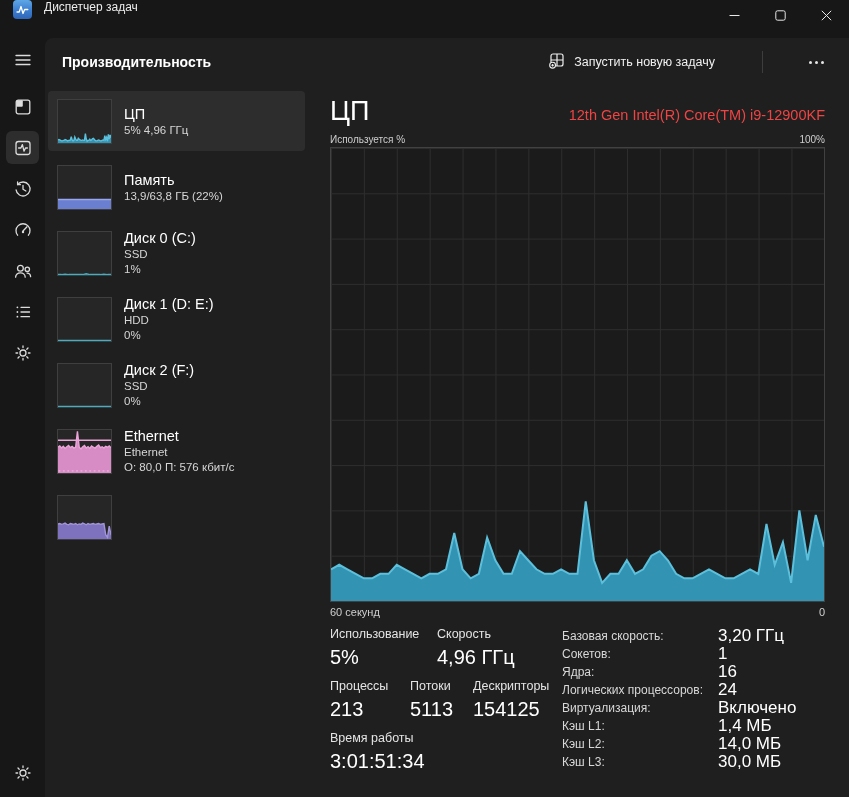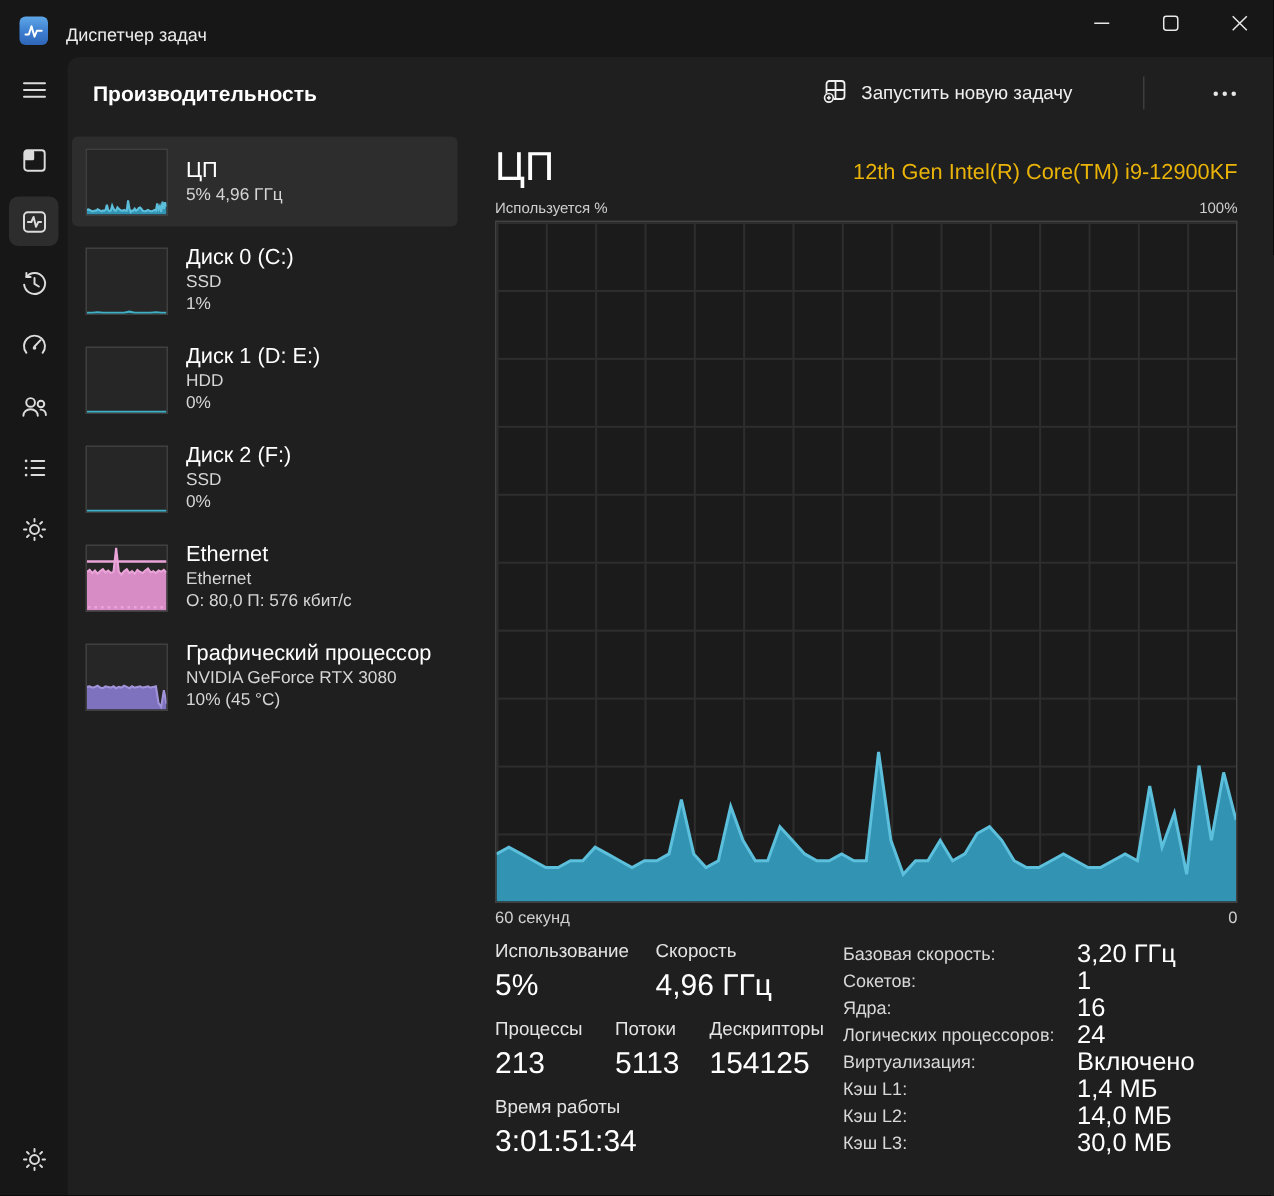--- a/index.html
+++ b/index.html
@@ -4,21 +4,21 @@
 <style>
   * { margin:0; padding:0; box-sizing:border-box; }
   html,body { background:#000; }
   #app {
     position:relative; width:849px; height:797px; overflow:hidden;
     background:#171717; color:#fff;
     font-family:"Liberation Sans", sans-serif;
     -webkit-font-smoothing:antialiased;
   }
   
-  .titlebar { position:absolute; top:0; left:0; right:0; height:30px; display:flex; align-items:flex-end; }
+  .titlebar { position:absolute; top:0; left:0; right:0; height:30px; display:flex; align-items:flex-start; }
   .app-icon { width:19px; height:19px; margin-left:13px; border-radius:4px;
     background:linear-gradient(180deg,#5ea7e6 0%,#3c7dd0 55%,#2f66b8 100%);
     display:flex; align-items:center; justify-content:center; }
   .titlebar-title { margin-left:12px; font-size:12px; color:#ececec; }
   .win-controls { margin-left:auto; display:flex; height:30px; }
   .win-btn { width:46px; height:30px; display:flex; align-items:center; justify-content:center; }
   .win-btn svg { display:block; }
   
   .rail { position:absolute; top:30px; left:0; bottom:0; width:45px;
     display:flex; flex-direction:column; align-items:center; }
@@ -44,21 +44,21 @@
   .perf-item.selected { background:#2d2d2d; }
   .thumb { width:55px; height:45px; background:#262626; border:1px solid #3f3f3f; flex:none; position:relative; }
   .thumb svg { position:absolute; inset:0; width:100%; height:100%; }
   .perf-text { margin-left:12px; min-width:0; }
   .perf-title { font-size:14.5px; color:#fff; line-height:18px; white-space:nowrap; }
   .perf-sub { font-size:11.5px; color:#d6d6d6; line-height:15px; white-space:nowrap; }
   
   .panel { position:absolute; left:285px; right:24px; top:57px; }
   .panel-header { display:flex; align-items:flex-end; justify-content:space-between; }
   .panel-title { font-size:27px; font-weight:400; line-height:32px; }
-  .panel-subtitle { font-size:14.5px; color:#eab308; padding-bottom:4px; }
+  .panel-subtitle { font-size:14.5px; color:#ef4444; padding-bottom:4px; }
   .axis-row { display:flex; justify-content:space-between; font-size:10px; color:#cfcfcf; margin-top:7px; margin-bottom:2px; }
   .chart-box { position:relative; height:455px; background:#1b1b1b; border:1px solid #414141;
     background-image:
       linear-gradient(to right,#2d2d2d 1px,transparent 1px),
       linear-gradient(to bottom,#2d2d2d 1px,transparent 1px);
     background-size:32.9px 100%, 100% 45.3px; }
   .chart-box svg { position:absolute; inset:0; width:100%; height:100%; }
   .xaxis-row { display:flex; justify-content:space-between; font-size:11px; color:#cfcfcf; margin-top:4px; }
   
   .stats { display:flex; margin-top:9px; }
@@ -203,20 +203,32 @@
               <polyline points="0.00,93.00 1.67,92.00 3.33,93.00 5.00,94.00 6.67,95.00 8.33,95.00 10.00,94.00 11.67,94.00 13.33,92.00 15.00,93.00 16.67,94.00 18.33,95.00 20.00,94.00 21.67,94.00 23.33,93.00 25.00,85.00 26.67,93.00 28.33,95.00 30.00,94.00 31.67,86.00 33.33,91.00 35.00,94.00 36.67,94.00 38.33,89.00 40.00,91.00 41.67,93.00 43.33,94.00 45.00,94.00 46.67,93.00 48.33,94.00 50.00,94.00 51.67,78.00 53.33,91.00 55.00,96.00 56.67,94.00 58.33,94.00 60.00,91.00 61.67,94.00 63.33,93.00 65.00,90.00 66.67,89.00 68.33,91.00 70.00,94.00 71.67,95.00 73.33,95.00 75.00,94.00 76.67,93.00 78.33,94.00 80.00,95.00 81.67,95.00 83.33,94.00 85.00,93.00 86.67,94.00 88.33,83.00 90.00,92.00 91.67,87.00 93.33,96.00 95.00,80.00 96.67,91.00 98.33,81.00 100.00,88.00" fill="none" stroke="#5cc0dc" stroke-width="1.4" vector-effect="non-scaling-stroke"></polyline>
             </svg>
           </div>
         <div class="perf-text">
           <div class="perf-title">ЦП</div>
           <div class="perf-sub">5% 4,96 ГГц</div>
           <div class="perf-sub"></div>
         </div>
       </div>
 
+      <div class="perf-item">
+        <div class="thumb">
+            <svg viewBox="0 0 100 100" preserveAspectRatio="none">
+              <polygon points="0.00,78.00 100.00,78.00 100,100 0,100" fill="#6b7fd1"></polygon>
+              <polyline points="0.00,78.00 100.00,78.00" fill="none" stroke="#99a8ee" stroke-width="1.4" vector-effect="non-scaling-stroke"></polyline>
+            </svg>
+          </div>
+        <div class="perf-text">
+          <div class="perf-title">Память</div>
+          <div class="perf-sub">13,9/63,8 ГБ (22%)</div>
+        </div>
+      </div>
 
       <div class="perf-item">
         <div class="thumb">
             <svg viewBox="0 0 100 100" preserveAspectRatio="none">
               <polygon points="0.00,99.00 6.67,99.00 13.33,98.00 20.00,99.00 26.67,99.00 33.33,99.00 40.00,99.00 46.67,99.00 53.33,97.00 60.00,99.00 66.67,99.00 73.33,99.00 80.00,99.00 86.67,98.00 93.33,99.00 100.00,99.00 100,100 0,100" fill="#1f6b7a"></polygon>
               <polyline points="0.00,99.00 6.67,99.00 13.33,98.00 20.00,99.00 26.67,99.00 33.33,99.00 40.00,99.00 46.67,99.00 53.33,97.00 60.00,99.00 66.67,99.00 73.33,99.00 80.00,99.00 86.67,98.00 93.33,99.00 100.00,99.00" fill="none" stroke="#3fb0c6" stroke-width="1.4" vector-effect="non-scaling-stroke"></polyline>
             </svg>
           </div>
         <div class="perf-text">
           <div class="perf-title">Диск 0 (C:)</div>
@@ -269,25 +281,20 @@
         </div>
       </div>
 
       <div class="perf-item">
         <div class="thumb">
             <svg viewBox="0 0 100 100" preserveAspectRatio="none">
               <polygon points="0.00,65.00 3.33,64.00 6.67,66.00 10.00,65.00 13.33,63.00 16.67,66.00 20.00,67.00 23.33,64.00 26.67,65.00 30.00,66.00 33.33,64.00 36.67,67.00 40.00,65.00 43.33,66.00 46.67,63.00 50.00,65.00 53.33,67.00 56.67,64.00 60.00,66.00 63.33,65.00 66.67,64.00 70.00,66.00 73.33,65.00 76.67,64.00 80.00,66.00 83.33,65.00 86.67,64.00 90.00,90.00 93.33,96.00 96.67,70.00 100.00,91.00 100,100 0,100" fill="#7e71bd"></polygon>
               <polyline points="0.00,65.00 3.33,64.00 6.67,66.00 10.00,65.00 13.33,63.00 16.67,66.00 20.00,67.00 23.33,64.00 26.67,65.00 30.00,66.00 33.33,64.00 36.67,67.00 40.00,65.00 43.33,66.00 46.67,63.00 50.00,65.00 53.33,67.00 56.67,64.00 60.00,66.00 63.33,65.00 66.67,64.00 70.00,66.00 73.33,65.00 76.67,64.00 80.00,66.00 83.33,65.00 86.67,64.00 90.00,90.00 93.33,96.00 96.67,70.00 100.00,91.00" fill="none" stroke="#a294da" stroke-width="1.4" vector-effect="non-scaling-stroke"></polyline>
             </svg>
           </div>
-        <div class="perf-text">
-          <div class="perf-title">Графический процессор</div>
-          <div class="perf-sub">NVIDIA GeForce RTX 3080</div>
-          <div class="perf-sub">10% (45 °C)</div>
-        </div>
       </div>
 
     </div>
 
     <div class="panel">
       <div class="panel-header">
         <div class="panel-title">ЦП</div>
         <div class="panel-subtitle">12th Gen Intel(R) Core(TM) i9-12900KF</div>
       </div>
       <div class="axis-row">

